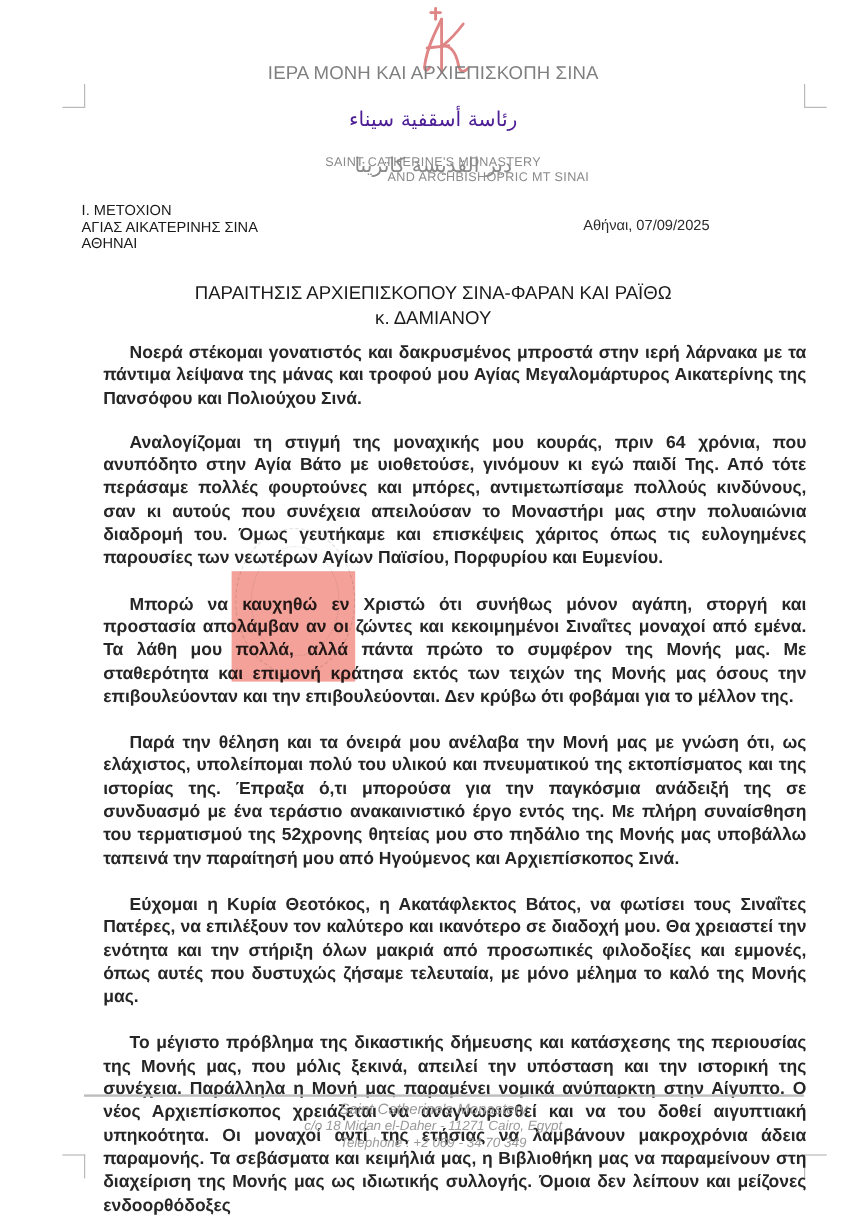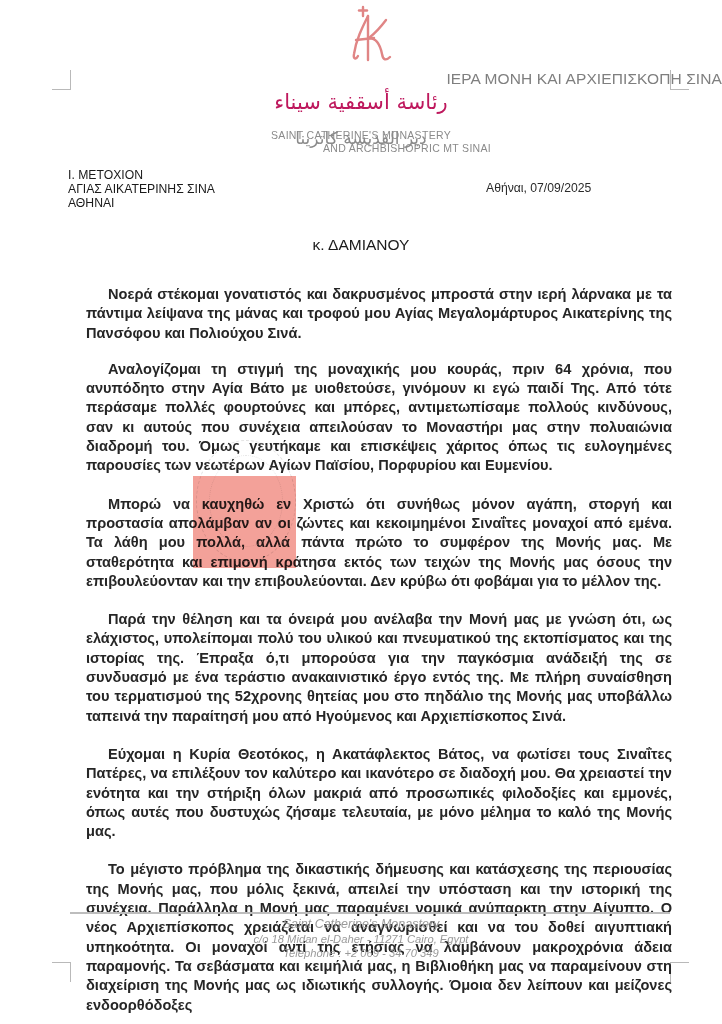--- a/index.html
+++ b/index.html
@@ -6,22 +6,22 @@
   body { width: 722px; height: 1024px; position: relative; overflow: hidden;
          font-family: "Liberation Sans", "DejaVu Sans", sans-serif; color: #1e1e1e; }
   .corner { position: absolute; width: 18px; height: 19px; border-color: #b9b9b9; border-style: solid; border-width: 0; }
   .c-tl { left: 52px; top: 70px; border-right-width: 1.5px; border-bottom-width: 1.5px; }
   .c-tr { left: 670px; top: 70px; border-left-width: 1.5px; border-bottom-width: 1.5px; }
   .c-bl { left: 52px; top: 962px; border-right-width: 1.5px; border-top-width: 1.5px; }
   .c-br { left: 670px; top: 962px; border-left-width: 1.5px; border-top-width: 1.5px; }
 
   .logo { position: absolute; left: 346px; top: 4px; width: 52px; height: 60px; }
   .letterhead { position: absolute; left: 0; width: 722px; text-align: center; color: #8a8a8a; }
-  .lh-greek { top: 70px; font-size: 15.5px; letter-spacing: 0.1px; color: #7f7f7f; text-align: right; }
-  .lh-arabic1 { top: 90px; font-size: 21px; color: #be185d; font-family: "DejaVu Sans", sans-serif; }
+  .lh-greek { top: 53px; font-size: 15.5px; letter-spacing: 0.1px; color: #7f7f7f; }
+  .lh-arabic1 { top: 90px; font-size: 17px; color: #4c1d95; font-family: "DejaVu Sans", sans-serif; }
   .lh-arabic2 { top: 109px; font-size: 17px; color: #8a8a8a; font-family: "DejaVu Sans", sans-serif; margin-top: 19px; }
   .lh-en1 { top: 129px; font-size: 10.5px; letter-spacing: 0.3px; }
   .lh-en2 { top: 142px; font-size: 10.5px; letter-spacing: 0.3px; padding-left: 46px; }
 
   .sender { position: absolute; left: 68px; top: 168px; font-size: 12.2px; line-height: 14px; color: #1a1a1a; }
   .date { position: absolute; left: 486px; top: 181px; font-size: 12.2px; color: #2a2a2a; }
 
   .title { position: absolute; left: 0; width: 722px; text-align: center; font-size: 15.5px; color: #1a1a1a; line-height: 21px; top: 234px; }
 
   .body { position: absolute; left: 70px; width: 602px; top: 285px; font-size: 14.6px; line-height: 19.3px; color: #262626; }
@@ -65,20 +65,21 @@
 <div class="letterhead lh-en2">AND ARCHBISHOPRIC MT SINAI</div>
 
 <div class="sender">
   <div>Ι. ΜΕΤΟΧΙΟΝ</div>
   <div>ΑΓΙΑΣ ΑΙΚΑΤΕΡΙΝΗΣ ΣΙΝΑ</div>
   <div>ΑΘΗΝΑΙ</div>
 </div>
 <div class="date">Αθήναι, 07/09/2025</div>
 
 <div class="title">
+  <div>ΠΑΡΑΙΤΗΣΙΣ ΑΡΧΙΕΠΙΣΚΟΠΟΥ ΣΙΝΑ-ΦΑΡΑΝ ΚΑΙ ΡΑΪΘΩ</div>
   <div>κ. ΔΑΜΙΑΝΟΥ</div>
 </div>
 
 <div class="body">
   <p class="p1">Νοερά στέκομαι γονατιστός και δακρυσμένος μπροστά στην ιερή λάρνακα με τα πάντιμα λείψανα της μάνας και τροφού μου Αγίας Μεγαλομάρτυρος Αικατερίνης της Πανσόφου και Πολιούχου Σινά.</p>
   <p>Αναλογίζομαι τη στιγμή της μοναχικής μου κουράς, πριν 64 χρόνια, που ανυπόδητο στην Αγία Βάτο με υιοθετούσε, γινόμουν κι εγώ παιδί Της. Από τότε περάσαμε πολλές φουρτούνες και μπόρες, αντιμετωπίσαμε πολλούς κινδύνους, σαν κι αυτούς που συνέχεια απειλούσαν το Μοναστήρι μας στην πολυαιώνια διαδρομή του. Όμως γευτήκαμε και  επισκέψεις χάριτος όπως τις ευλογημένες παρουσίες των νεωτέρων Αγίων Παϊσίου, Πορφυρίου και Ευμενίου.</p>
   <p>Μπορώ να καυχηθώ εν Χριστώ ότι συνήθως μόνον αγάπη, στοργή και προστασία απολάμβαν αν οι ζώντες και κεκοιμημένοι Σιναΐτες μοναχοί από εμένα. Τα λάθη μου πολλά, αλλά πάντα πρώτο το συμφέρον της Μονής μας. Με σταθερότητα και επιμονή κράτησα εκτός των τειχών της Μονής μας όσους την επιβουλεύονταν και την επιβουλεύονται. Δεν κρύβω ότι φοβάμαι για το μέλλον της.</p>
   <p>Παρά την θέληση και τα όνειρά μου ανέλαβα την Μονή μας με γνώση ότι, ως ελάχιστος, υπολείπομαι πολύ του υλικού και πνευματικού της εκτοπίσματος και της ιστορίας της. Έπραξα ό,τι μπορούσα για την παγκόσμια ανάδειξή της σε συνδυασμό με ένα τεράστιο ανακαινιστικό έργο εντός της. Με πλήρη συναίσθηση του τερματισμού της 52χρονης θητείας μου στο πηδάλιο της Μονής μας υποβάλλω ταπεινά την παραίτησή μου από Ηγούμενος και Αρχιεπίσκοπος Σινά.</p>
   <p>Εύχομαι η Κυρία Θεοτόκος, η Ακατάφλεκτος Βάτος, να φωτίσει τους Σιναΐτες Πατέρες, να επιλέξουν τον καλύτερο και ικανότερο σε διαδοχή μου. Θα χρειαστεί την ενότητα και την στήριξη όλων μακριά από προσωπικές φιλοδοξίες και εμμονές, όπως αυτές που δυστυχώς ζήσαμε τελευταία, με μόνο μέλημα το καλό της Μονής μας.</p>
   <p>Το μέγιστο πρόβλημα της δικαστικής δήμευσης και κατάσχεσης της περιουσίας της Μονής μας, που μόλις ξεκινά, απειλεί την υπόσταση και την ιστορική της συνέχεια. Παράλληλα η Μονή μας παραμένει νομικά ανύπαρκτη στην Αίγυπτο. Ο νέος Αρχιεπίσκοπος χρειάζεται να αναγνωρισθεί και να του δοθεί αιγυπτιακή υπηκοότητα. Οι μοναχοί αντί της ετήσιας να λαμβάνουν μακροχρόνια άδεια παραμονής. Τα σεβάσματα και κειμήλιά μας, η Βιβλιοθήκη μας να παραμείνουν στη διαχείριση της Μονής μας ως ιδιωτικής συλλογής. Όμοια δεν λείπουν και μείζονες ενδοορθόδοξες</p>

